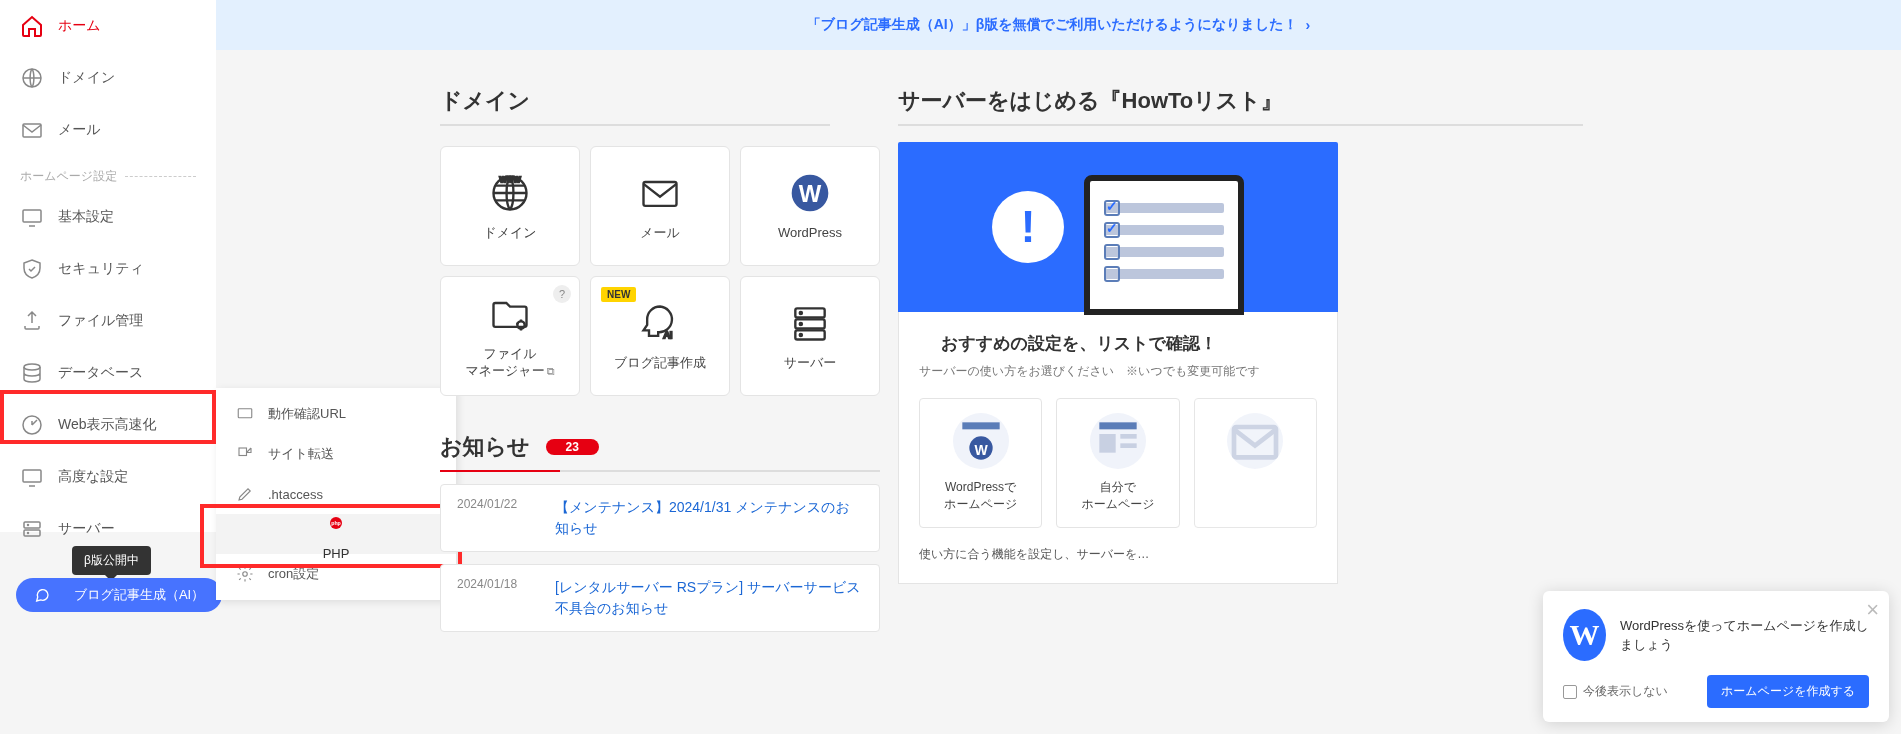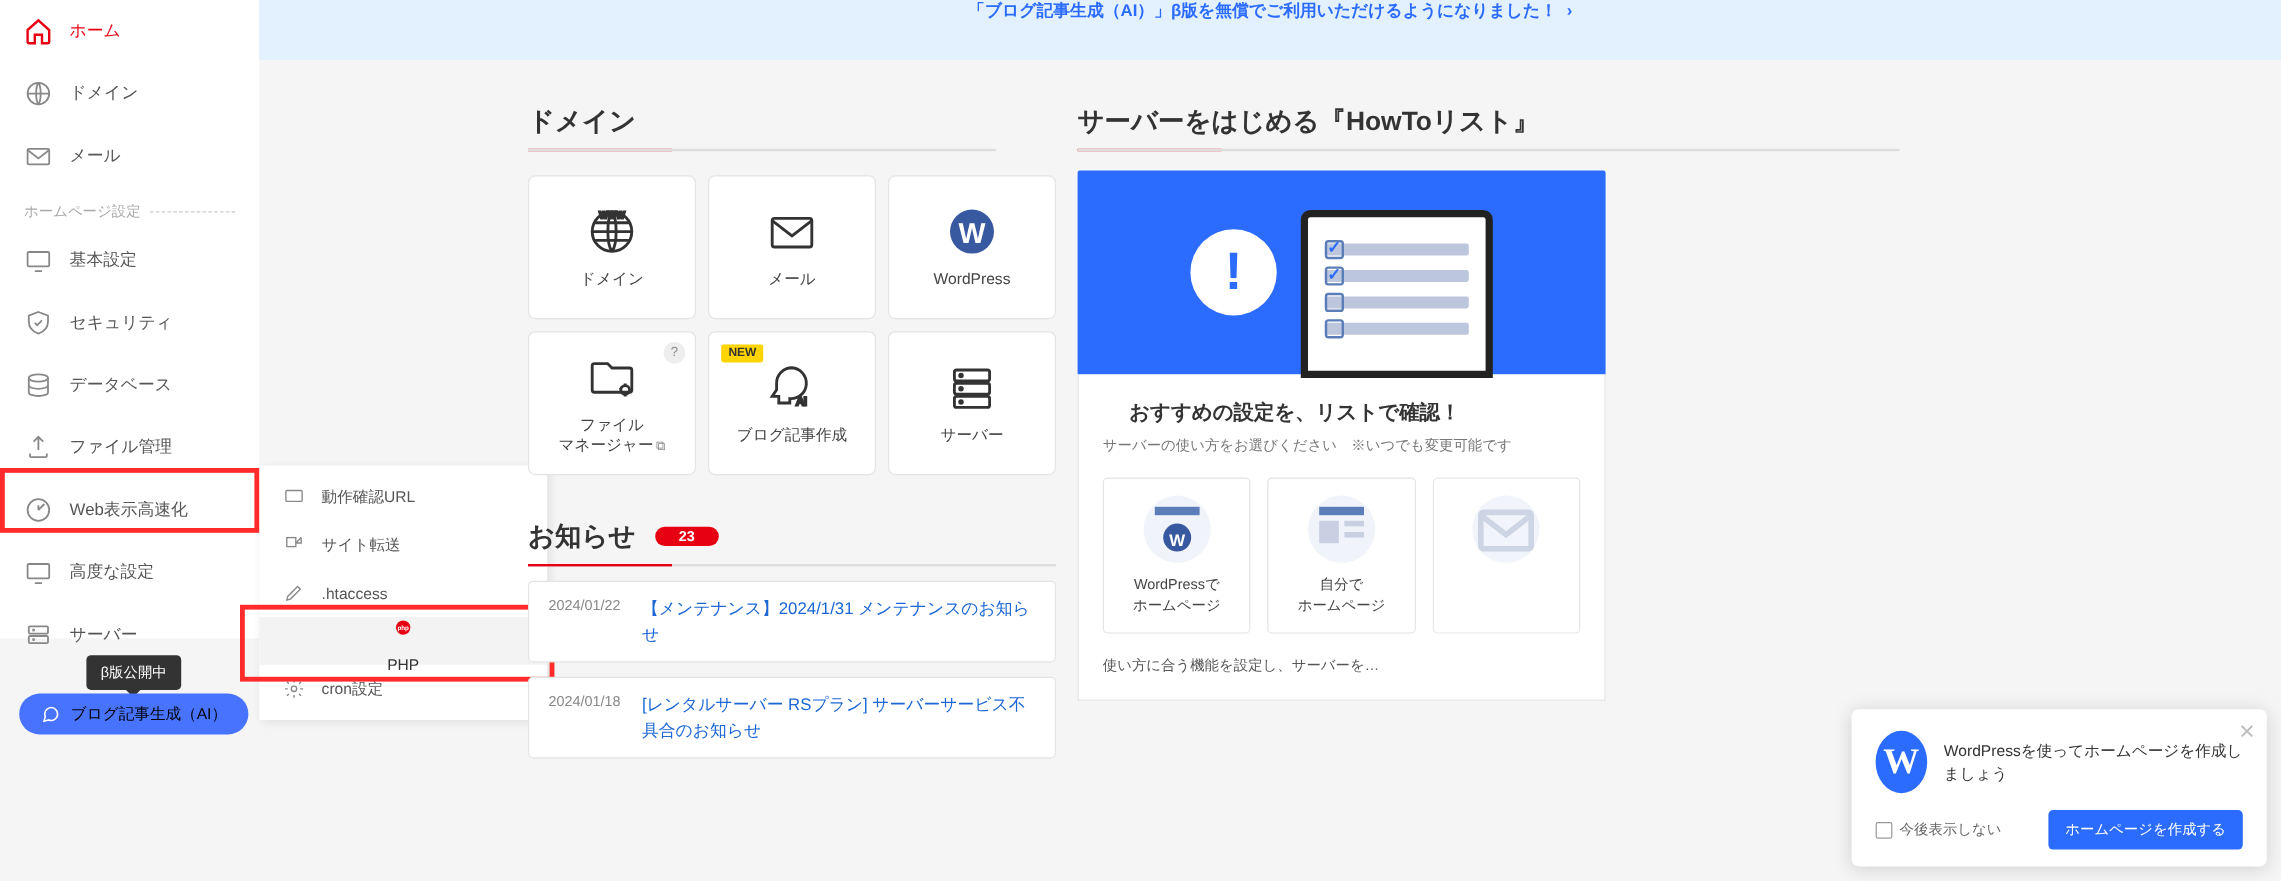--- a/index.html
+++ b/index.html
@@ -7,31 +7,31 @@
 
 .sidebar { position: absolute; left: 0; top: 0; width: 216px; height: 532px; background: #fff; }
 .sb-item { display: flex; align-items: center; height: 52px; padding-left: 20px; cursor: pointer; color: #555; font-size: 14px; }
 .sb-item.active { color: #e60012; }
 .sb-item .icon { width: 24px; height: 24px; margin-right: 14px; display: flex; align-items: center; justify-content: center; }
 .sb-sec { padding: 12px 20px 6px; font-size: 12px; color: #aaa; display: flex; align-items: center; gap: 8px; }
 .sb-sec::after { content: ''; flex: 1; border-top: 1px dashed #ccc; }
 
 .beta-tip { position: absolute; left: 72px; top: 546px; background: #333; color: #fff; font-size: 12px; padding: 6px 12px; border-radius: 4px; }
 .beta-tip::after { content: ''; position: absolute; bottom: -6px; left: 50%; transform: translateX(-50%); border: 6px solid transparent; border-top-color: #333; border-bottom: none; }
-.beta-btn { position: absolute; left: 16px; top: 578px; background: #4773ff; color: #000000; padding: 8px 18px; border-radius: 999px; font-size: 13px; display: flex; align-items: center; gap: 9px; }
+.beta-btn { position: absolute; left: 16px; top: 578px; background: #4773ff; color: #ffffff; padding: 8px 18px; border-radius: 999px; font-size: 13px; display: flex; align-items: center; gap: 24px; }
 
 .hl-1 { position: absolute; left: 0; top: 390px; width: 216px; height: 54px; border: 4px solid #ff2a2a; pointer-events: none; }
 .hl-2 { position: absolute; left: 200px; top: 504px; width: 262px; height: 64px; border: 4px solid #ff2a2a; pointer-events: none; }
 
 .flyout { position: absolute; left: 216px; top: 388px; width: 240px; background: #fff; box-shadow: 2px 2px 8px rgba(0,0,0,.1); padding: 6px 0; }
 .fly-item { display: flex; align-items: center; height: 40px; padding: 0 20px; font-size: 13px; color: #555; cursor: pointer; gap: 14px; }
 .fly-item.sel { background: #f3f3f3; color: #333; flex-direction: column; }
 .fly-item .fi { width: 18px; height: 18px; display: flex; align-items: center; justify-content: center; }
 
-.banner { position: absolute; left: 216px; top: 0; right: 0; height: 50px; background: #e3f0fe; display: flex; justify-content: center; color: #2b6cff; font-size: 14px; font-weight: 600; cursor: pointer; }
+.banner { position: absolute; left: 216px; top: 0; right: 0; height: 50px; background: #e3f0fe; display: flex; align-items: center; justify-content: center; color: #2b6cff; font-size: 14px; font-weight: 600; cursor: pointer; }
 
 .content { position: absolute; left: 216px; top: 50px; right: 0; bottom: 0; }
 
 .col-head { font-size: 22px; font-weight: 700; color: #333; padding-bottom: 8px; margin: 36px 0 22px; position: relative; display: inline-block; }
 .col-head::after { content: ''; position: absolute; left: 0; bottom: -2px; right: -300px; height: 2px; background: #ddd; }
 .col-head::before { content: ''; position: absolute; left: 0; bottom: -2px; width: 120px; height: 2px; background: #e60012; }
 
 .left-col { position: absolute; left: 224px; top: 0; width: 440px; }
 
 .tile-grid { display: grid; grid-template-columns: repeat(3, 140px); gap: 10px; }
@@ -40,21 +40,21 @@
 .tile .lbl .ext { font-size: 11px; color: #888; margin-left: 2px; }
 .tile .badge-new { position: absolute; left: 10px; top: 10px; background: #ffd400; color: #333; font-size: 10px; font-weight: 700; padding: 2px 6px; border-radius: 2px; }
 .tile .badge-q { position: absolute; right: 8px; top: 8px; width: 18px; height: 18px; border-radius: 50%; background: #eee; color: #888; font-size: 11px; display: flex; align-items: center; justify-content: center; }
 
 .notice-head { display: flex; align-items: center; gap: 16px; margin-top: 36px; }
 .notice-head h2 { font-size: 22px; font-weight: 700; color: #333; }
 .notice-count { background: #e60012; color: #fff; border-radius: 10px; padding: 1px 20px; font-size: 12px; font-weight: 700; }
 .notice-under { height: 2px; background: #ddd; position: relative; margin-top: 8px; }
 .notice-under::before { content: ''; position: absolute; left: 0; top: 0; width: 120px; height: 2px; background: #e60012; }
 
-.notice-item { background: #fff; border: 1px solid #e4e4e4; border-radius: 4px; padding: 12px 16px; display: flex; margin-top: 12px; cursor: pointer; }
+.notice-item { background: #fff; border: 1px solid #e4e4e4; border-radius: 4px; padding: 12px 16px; display: flex; gap: 20px; margin-top: 12px; cursor: pointer; }
 .notice-date { color: #888; font-size: 12px; min-width: 78px; }
 .notice-title { color: #1b67d5; font-size: 14px; line-height: 1.5; }
 
 .right-col { position: absolute; left: 682px; top: 0; width: 440px; }
 .howto-img { background: #2b6cff; height: 170px; border-radius: 2px 2px 0 0; display: flex; align-items: center; justify-content: center; gap: 20px; margin-top: -4px; }
 .howto-exc { width: 72px; height: 72px; background: #fff; border-radius: 50%; display: flex; align-items: center; justify-content: center; color: #2b6cff; font-size: 44px; font-weight: 800; }
 .howto-board { width: 160px; height: 140px; background: #fff; border-radius: 8px 8px 0 0; border: 6px solid #222; position: relative; top: 18px; padding: 22px 14px 0; }
 .howto-line { height: 10px; background: #bcc6dc; border-radius: 2px; margin-bottom: 12px; display: flex; align-items: center; gap: 8px; }
 .howto-chk { width: 16px; height: 16px; border: 2px solid #5b7db8; border-radius: 3px; flex: none; position: relative; }
 .howto-chk.on::after { content: '✓'; color: #2b6cff; position: absolute; left: 0; top: -4px; font-size: 14px; font-weight: 800; }
@@ -129,33 +129,33 @@
         <svg viewBox="0 0 24 24" fill="none" stroke="#888" stroke-width="1.5">
           <path d="M12 3l8 3v5c0 5-3.5 8.5-8 10-4.5-1.5-8-5-8-10V6l8-3z"></path>
           <path d="M9 12l2 2 4-4"></path>
         </svg>
       </span>
     <span>セキュリティ</span>
   </div>
   <div class="sb-item">
     <span class="icon">
         <svg viewBox="0 0 24 24" fill="none" stroke="#888" stroke-width="1.5">
+          <path d="M12 3v11M8 7l4-4 4 4M5 17v2a1 1 0 001 1h12a1 1 0 001-1v-2"></path>
+        </svg>
+      </span>
+    <span>ファイル管理</span>
+  </div>
+  <div class="sb-item">
+    <span class="icon">
+        <svg viewBox="0 0 24 24" fill="none" stroke="#888" stroke-width="1.5">
           <ellipse cx="12" cy="6" rx="8" ry="3"></ellipse>
           <path d="M4 6v12c0 1.7 3.6 3 8 3s8-1.3 8-3V6M4 12c0 1.7 3.6 3 8 3s8-1.3 8-3"></path>
         </svg>
       </span>
     <span>データベース</span>
-  </div>
-  <div class="sb-item">
-    <span class="icon">
-        <svg viewBox="0 0 24 24" fill="none" stroke="#888" stroke-width="1.5">
-          <path d="M12 3v11M8 7l4-4 4 4M5 17v2a1 1 0 001 1h12a1 1 0 001-1v-2"></path>
-        </svg>
-      </span>
-    <span>ファイル管理</span>
   </div>
   <div class="sb-item">
     <span class="icon">
         <svg viewBox="0 0 24 24" fill="none" stroke="#888" stroke-width="1.5">
           <circle cx="12" cy="12" r="9"></circle>
           <path d="M12 12l5-5M12 8v4"></path>
         </svg>
       </span>
     <span>Web表示高速化</span>
   </div>

